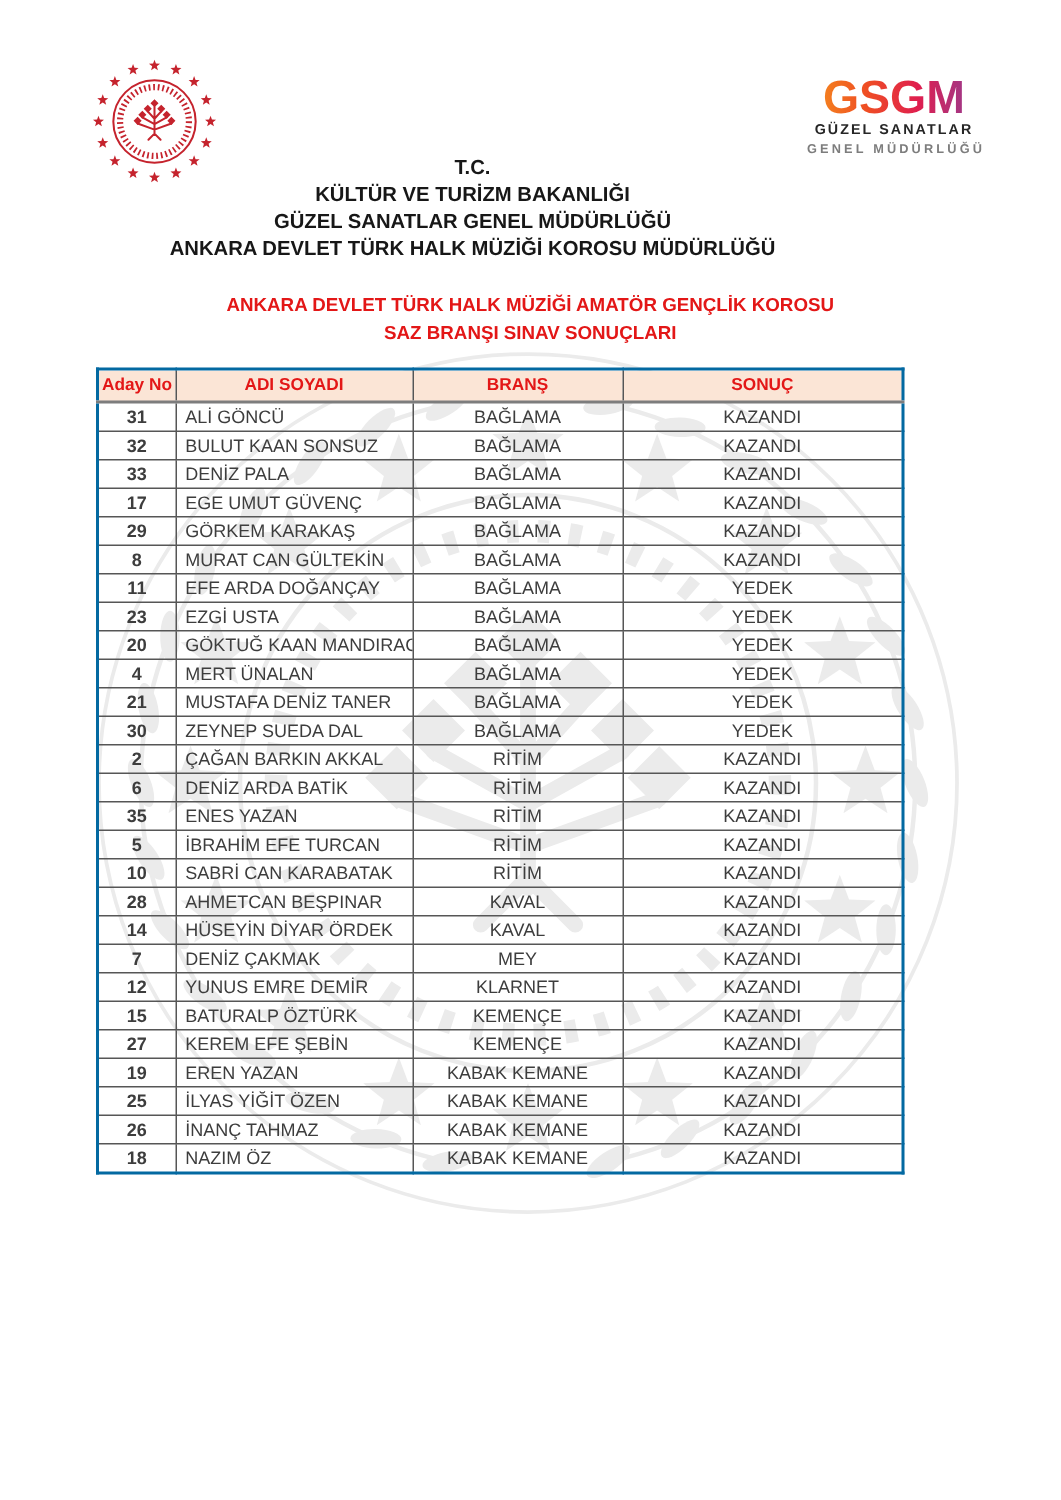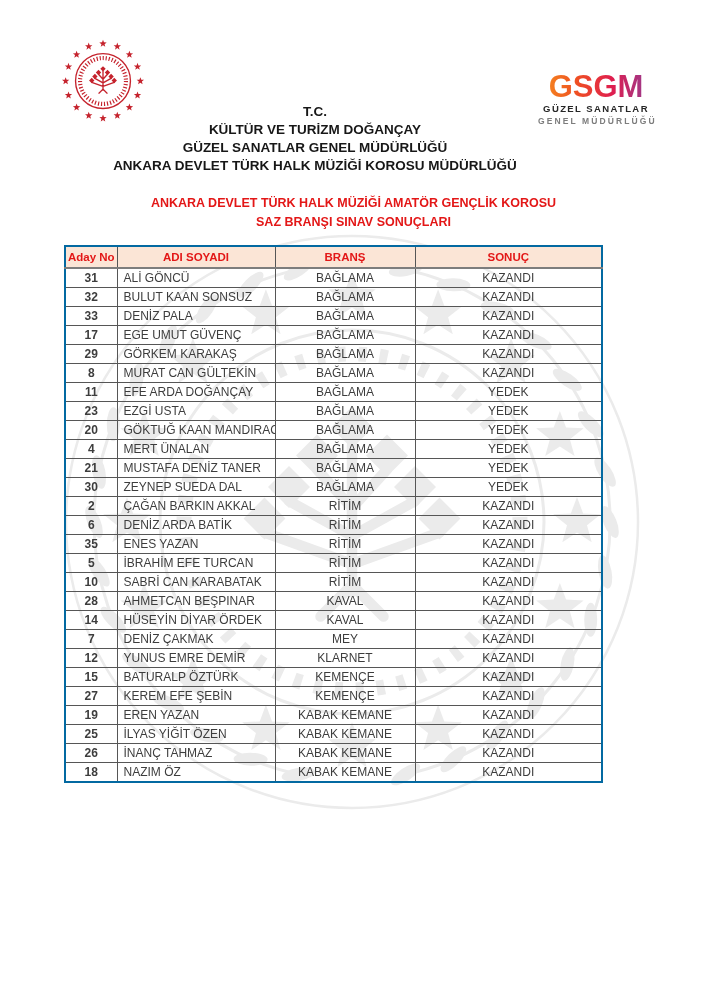--- a/index.html
+++ b/index.html
@@ -130,28 +130,28 @@
       <polygon points="-38.34,-20.18 -37.28,-17.34 -34.25,-17.21 -36.62,-15.32 -35.81,-12.40 -38.34,-14.08 -40.87,-12.40 -40.06,-15.32 -42.43,-17.21 -39.40,-17.34" fill="#c5232d"></polygon>
       <polygon points="-29.34,-33.64 -28.28,-30.81 -25.26,-30.67 -27.63,-28.79 -26.82,-25.87 -29.34,-27.54 -31.87,-25.87 -31.06,-28.79 -33.43,-30.67 -30.41,-30.81" fill="#c5232d"></polygon>
       <polygon points="-15.88,-42.64 -14.82,-39.80 -11.79,-39.67 -14.16,-37.78 -13.35,-34.86 -15.88,-36.54 -18.41,-34.86 -17.60,-37.78 -19.97,-39.67 -16.94,-39.80" fill="#c5232d"></polygon>
       <g transform="scale(1)">
         <path d="M0,-11 L0,10 M0,-2 L-5,-7.5 M0,-2 L5,-7.5 M0,2 L-9,-3 M0,2 L9,-3 M0,6 L-12.5,1.5 M0,6 L12.5,1.5 M-4.5,13.5 L0,9 L4.5,13.5" fill="none" stroke="#c5232d" stroke-width="1.5" stroke-linecap="round"></path>
         <path d="M0,-16.5 L3,-13.5 L0,-10.5 L-3,-13.5 Z M-5,-12.5 L-2,-9.5 L-5,-6.5 L-8,-9.5 Z M5,-12.5 L8,-9.5 L5,-6.5 L2,-9.5 Z M-9,-8 L-6,-5 L-9,-2 L-12,-5 Z M9,-8 L12,-5 L9,-2 L6,-5 Z M-12.5,-3.5 L-9.5,-0.5 L-12.5,2.5 L-15.5,-0.5 Z M12.5,-3.5 L15.5,-0.5 L12.5,2.5 L9.5,-0.5 Z " fill="#c5232d"></path>
       </g>
     </svg>
 
   <div class="gsgm clip">
-    <div class="gsgm-acronym" style="background-image: linear-gradient(90deg, rgb(246, 146, 30) 0%, rgb(239, 78, 35) 34%, rgb(223, 30, 79) 64%, rgb(142, 63, 152) 100%); margin-top: 22px;">GSGM</div>
+    <div class="gsgm-acronym" style="background-image: linear-gradient(90deg, rgb(246, 146, 30) 0%, rgb(239, 78, 35) 34%, rgb(223, 30, 79) 64%, rgb(142, 63, 152) 100%);">GSGM</div>
     <div class="gsgm-line1">GÜZEL SANATLAR</div>
     <div class="gsgm-line2">GENEL MÜDÜRLÜĞÜ</div>
   </div>
 
   <div class="org-header">
     <div>T.C.</div>
-    <div>KÜLTÜR VE TURİZM DOĞANÇAY</div>
+    <div>KÜLTÜR VE TURİZM BAKANLIĞI</div>
     <div>GÜZEL SANATLAR GENEL MÜDÜRLÜĞÜ</div>
     <div>ANKARA DEVLET TÜRK HALK MÜZİĞİ KOROSU MÜDÜRLÜĞÜ</div>
   </div>
 
   <div class="doc-title">
     <div>ANKARA DEVLET TÜRK HALK MÜZİĞİ AMATÖR GENÇLİK KOROSU</div>
     <div>SAZ BRANŞI SINAV SONUÇLARI</div>
   </div>
 
   <table class="results-table">

